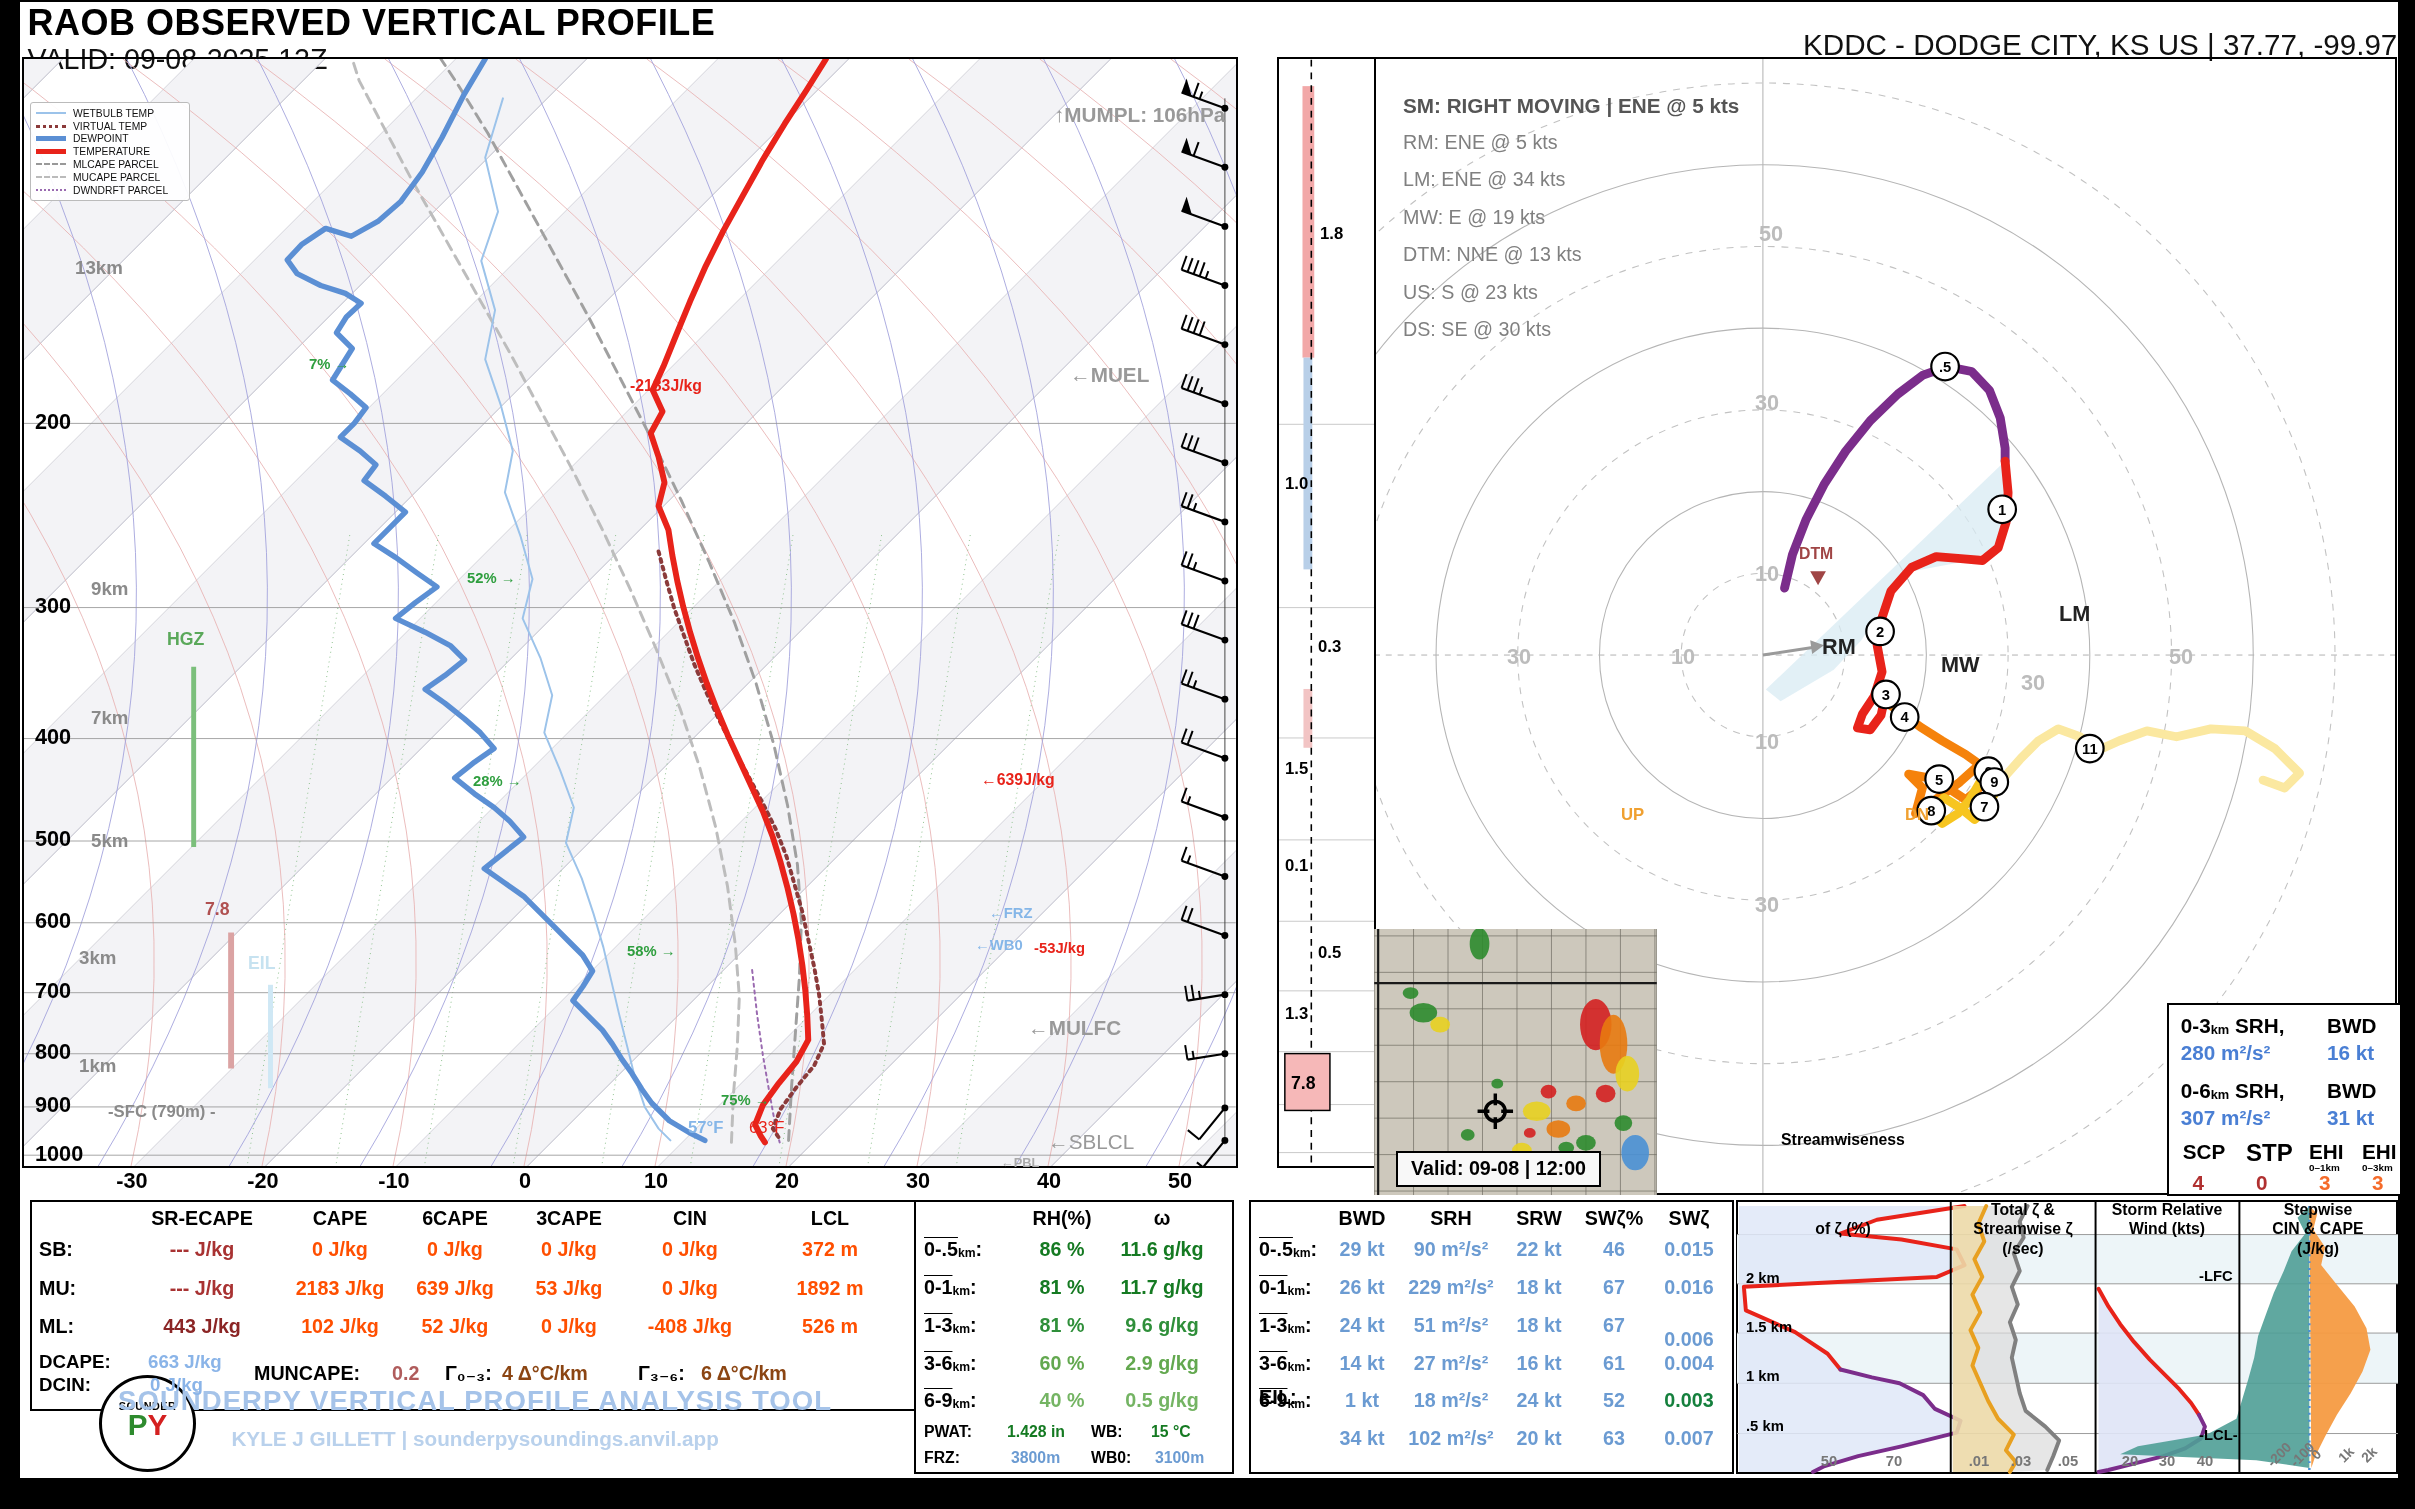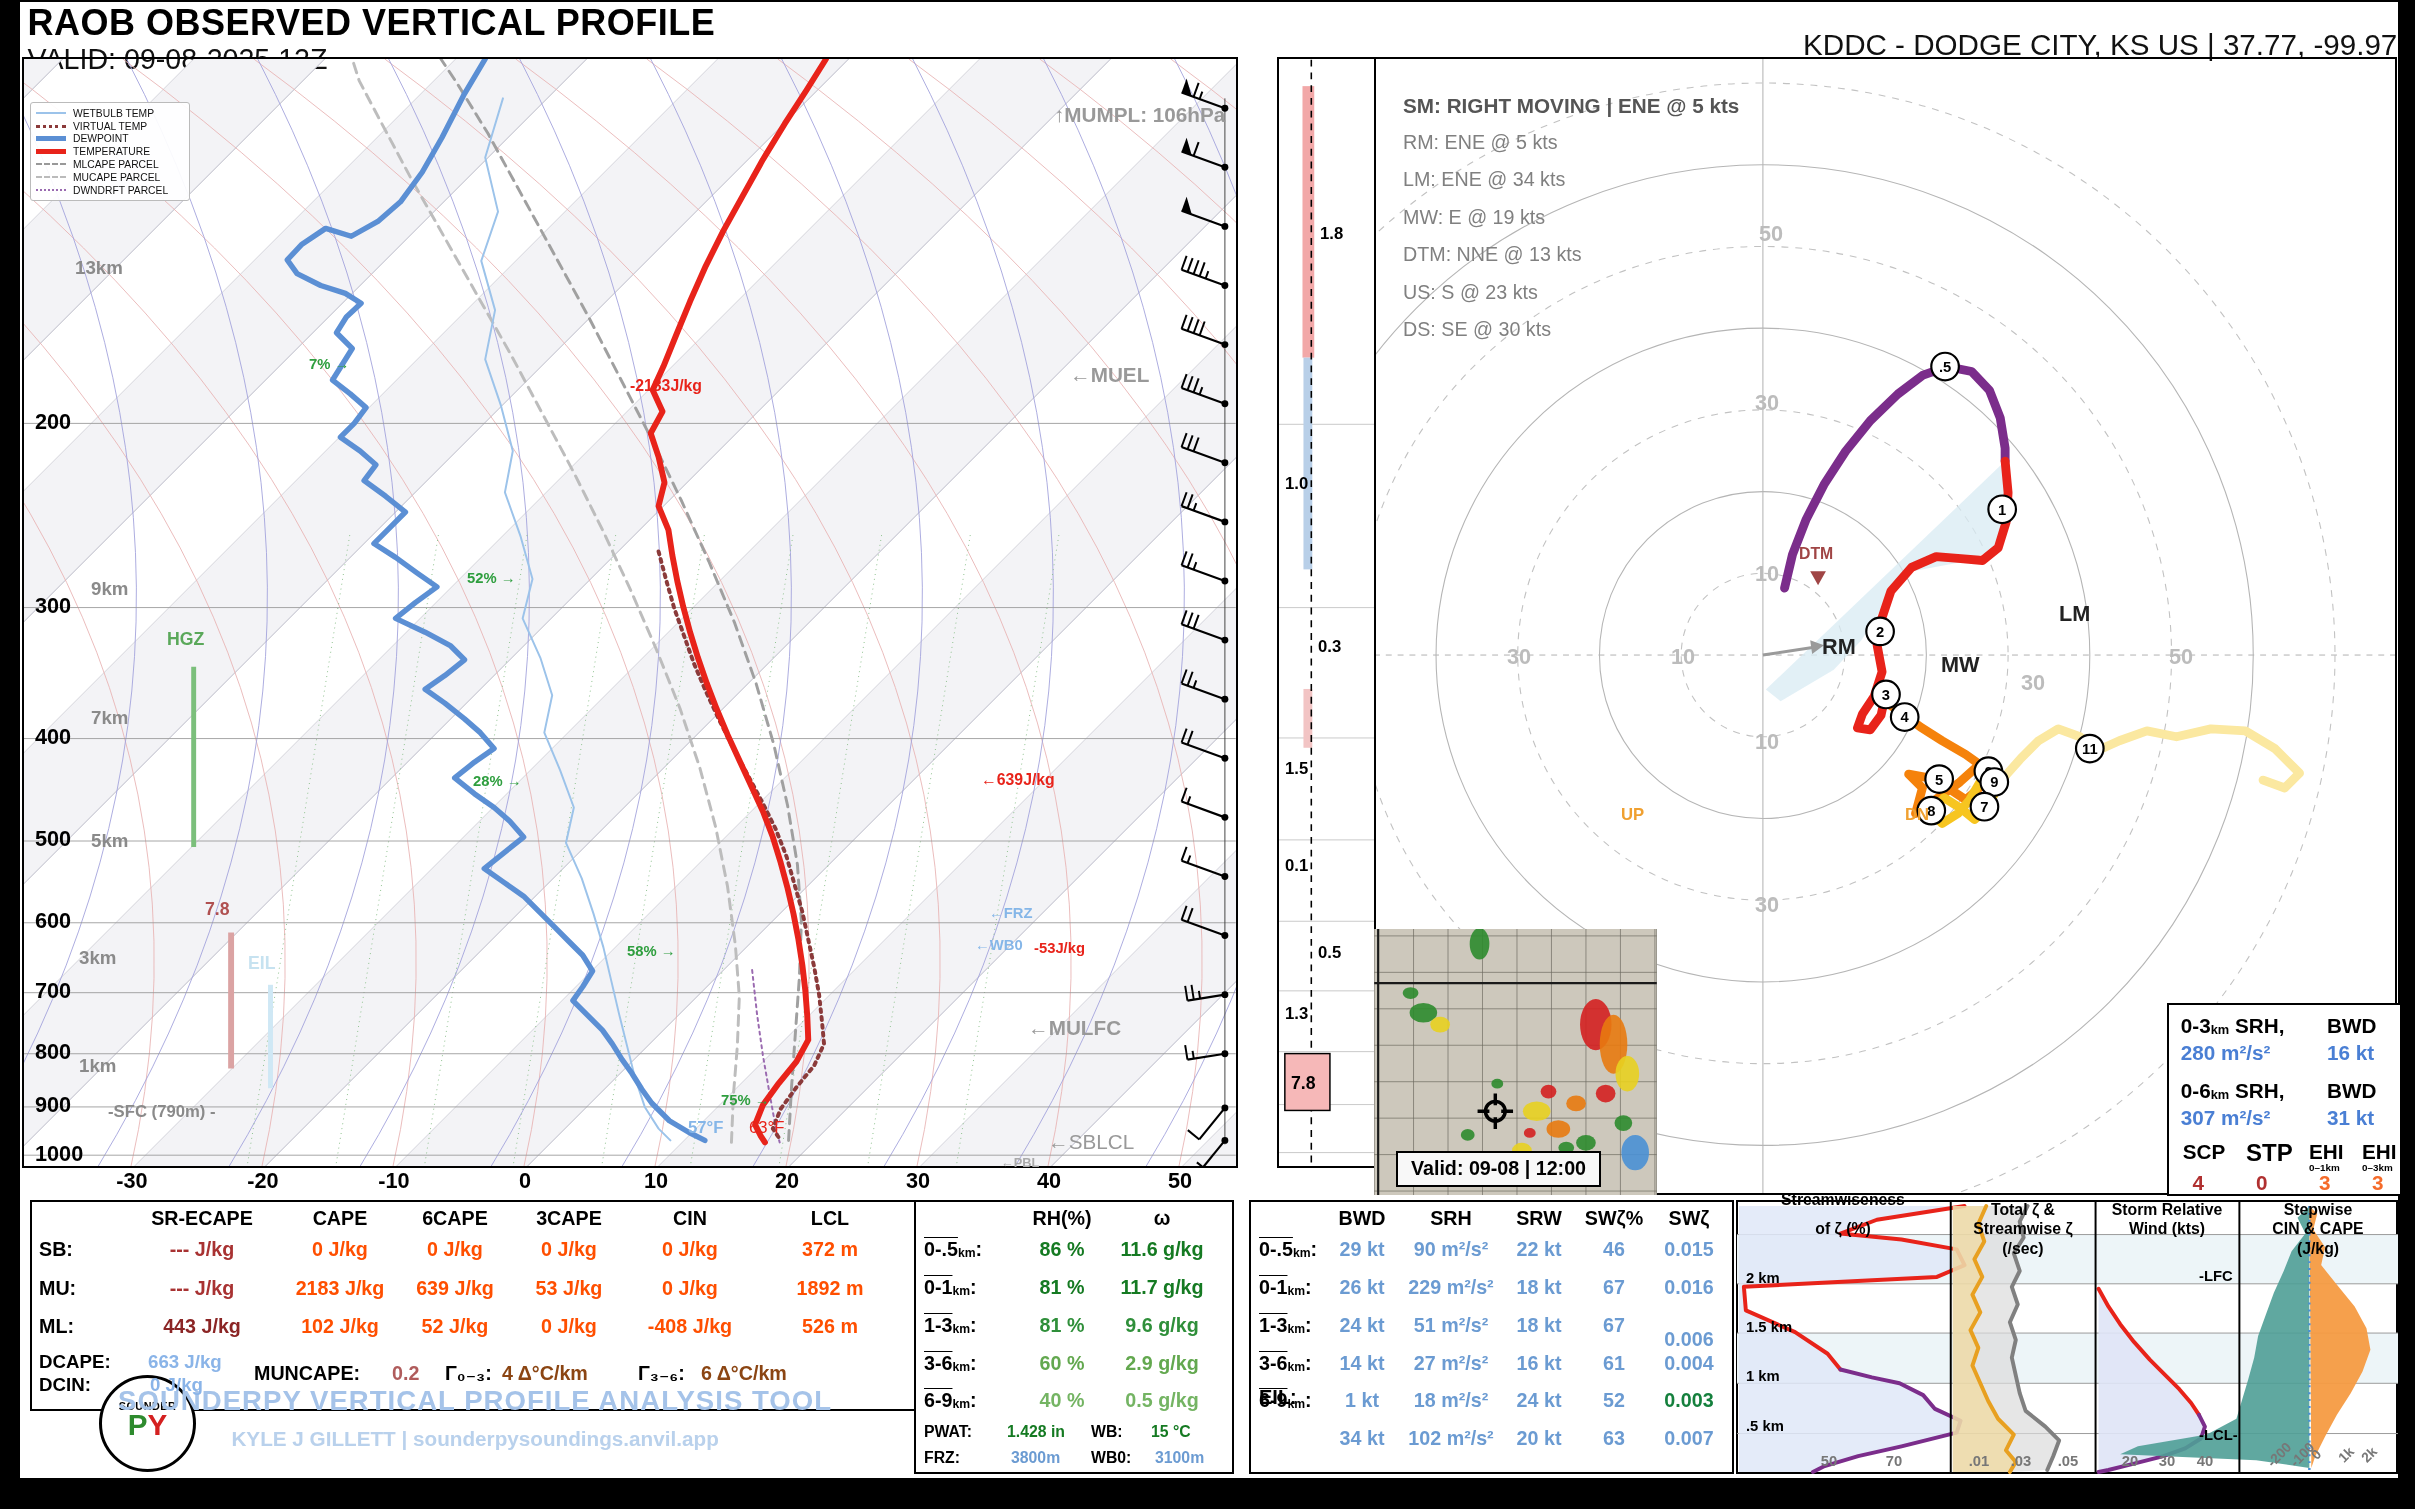--- a/index.html
+++ b/index.html
@@ -646,21 +646,21 @@
       <div class="lbl" style="left: 1451px; top: 1390px; font-size: 19.7px; color: rgb(107, 155, 210); font-weight: 700; transform: translateX(-50%);">18 m²/s²</div>
       <div class="lbl" style="left: 1539px; top: 1390px; font-size: 19.7px; color: rgb(107, 155, 210); font-weight: 700; transform: translateX(-50%);">24 kt</div>
       <div class="lbl" style="left: 1614px; top: 1390px; font-size: 19.7px; color: rgb(107, 155, 210); font-weight: 700; transform: translateX(-50%);">52</div>
       <div class="lbl" style="left: 1689px; top: 1390px; font-size: 19.7px; color: #15803d; font-weight: 700; transform: translateX(-50%);">0.003</div>
       <div class="lbl" style="left: 1259px; top: 1387px; font-size: 20px; color: rgb(0, 0, 0); font-weight: 700;">EIL:</div>
       <div class="lbl" style="left: 1362px; top: 1428px; font-size: 19.7px; color: rgb(107, 155, 210); font-weight: 700; transform: translateX(-50%);">34 kt</div>
       <div class="lbl" style="left: 1451px; top: 1428px; font-size: 19.7px; color: rgb(107, 155, 210); font-weight: 700; transform: translateX(-50%);">102 m²/s²</div>
       <div class="lbl" style="left: 1539px; top: 1428px; font-size: 19.7px; color: rgb(107, 155, 210); font-weight: 700; transform: translateX(-50%);">20 kt</div>
       <div class="lbl" style="left: 1614px; top: 1428px; font-size: 19.7px; color: rgb(107, 155, 210); font-weight: 700; transform: translateX(-50%);">63</div>
       <div class="lbl" style="left: 1689px; top: 1428px; font-size: 19.7px; color: rgb(107, 155, 210); font-weight: 700; transform: translateX(-50%);">0.007</div>
-      <div class="lbl" style="left: 1843px; top: 1192px; font-size: 15.8px; color: rgb(0, 0, 0); font-weight: 700; transform: translateX(-50%);">Streamwiseness</div>
+      <div class="lbl" style="left: 1843px; top: 1132px; font-size: 15.8px; color: rgb(0, 0, 0); font-weight: 700; transform: translateX(-50%);">Streamwiseness</div>
       <div class="lbl" style="left: 1843px; top: 1221px; font-size: 15.8px; color: rgb(0, 0, 0); font-weight: 700; transform: translateX(-50%);">of ζ (%)</div>
       <div class="lbl" style="left: 1829px; top: 1454px; font-size: 14.8px; color: rgb(119, 119, 119); font-weight: 700; transform: translateX(-50%);">50</div>
       <div class="lbl" style="left: 1894px; top: 1454px; font-size: 14.8px; color: rgb(119, 119, 119); font-weight: 700; transform: translateX(-50%);">70</div>
       <div class="lbl" style="left: 1959px; top: 1528px; font-size: 14.8px; color: rgb(119, 119, 119); font-weight: 700; transform: translateX(-50%); margin-top: 12px;">90</div>
       <div class="lbl" style="left: 2023px; top: 1202px; font-size: 15.8px; color: rgb(0, 0, 0); font-weight: 700; transform: translateX(-50%);">Total ζ &amp;</div>
       <div class="lbl" style="left: 2023px; top: 1221px; font-size: 15.8px; color: rgb(0, 0, 0); font-weight: 700; transform: translateX(-50%);">Streamwise ζ</div>
       <div class="lbl" style="left: 2023px; top: 1241px; font-size: 15.8px; color: rgb(0, 0, 0); font-weight: 700; transform: translateX(-50%);">(/sec)</div>
       <div class="lbl" style="left: 1979px; top: 1454px; font-size: 14.8px; color: rgb(119, 119, 119); font-weight: 700; transform: translateX(-50%);">.01</div>
       <div class="lbl" style="left: 2021px; top: 1454px; font-size: 14.8px; color: rgb(119, 119, 119); font-weight: 700; transform: translateX(-50%);">.03</div>
       <div class="lbl" style="left: 2068px; top: 1454px; font-size: 14.8px; color: rgb(119, 119, 119); font-weight: 700; transform: translateX(-50%);">.05</div>

